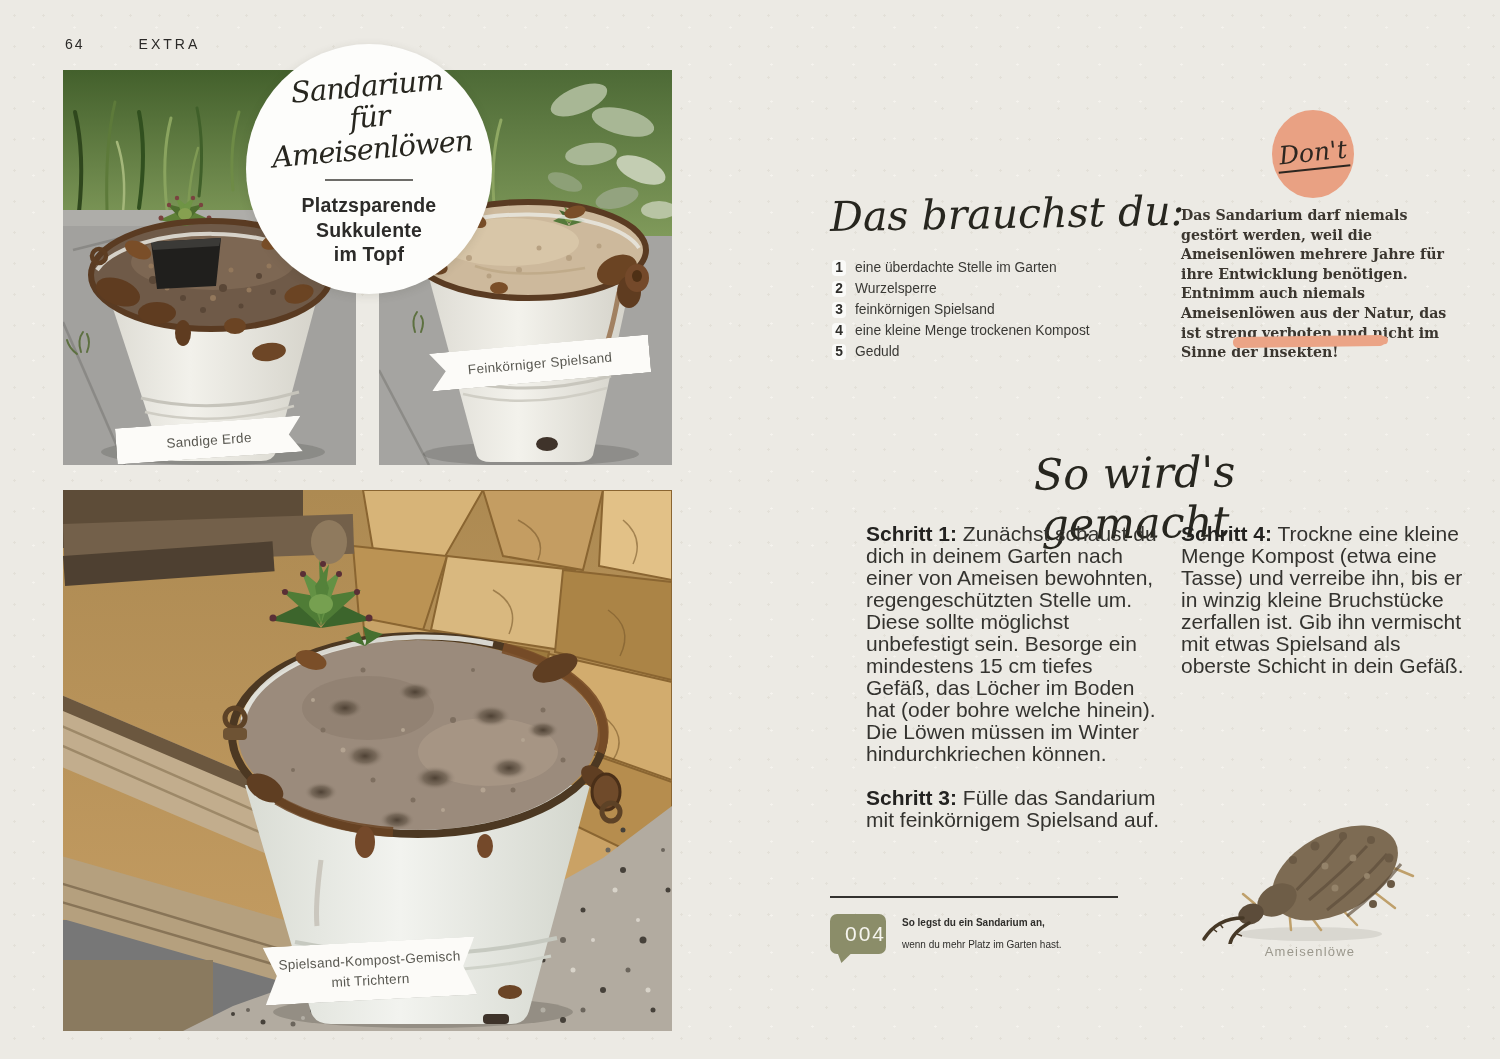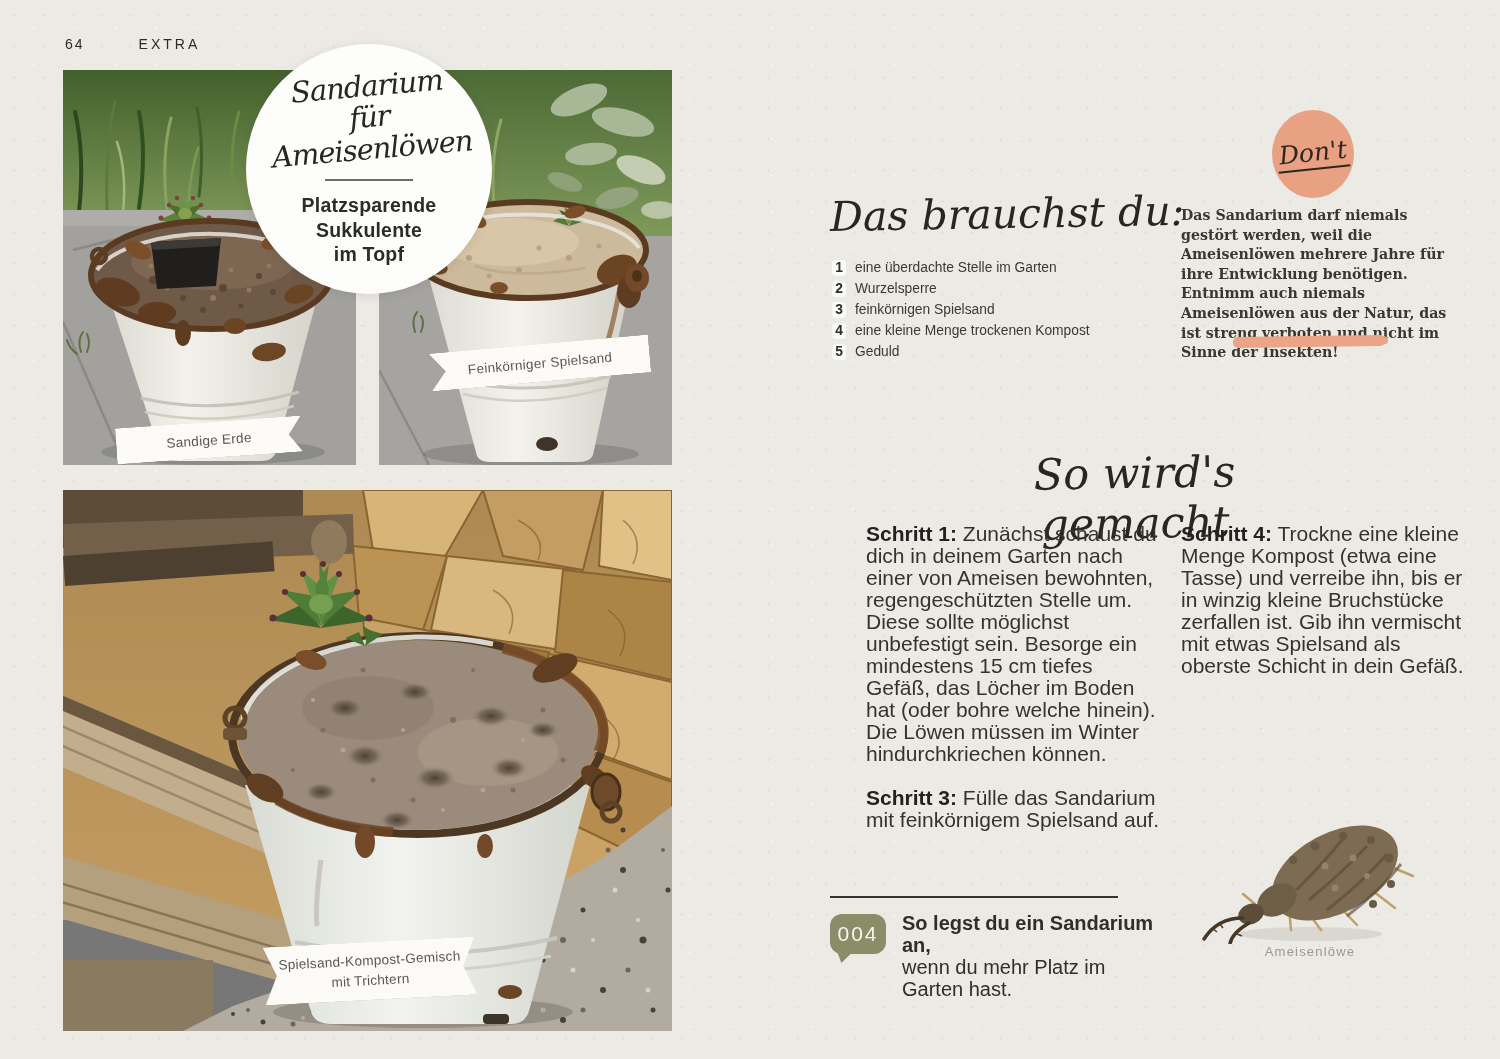--- a/index.html
+++ b/index.html
@@ -55,27 +55,27 @@
       background:#eba486;border-radius:4px;transform:rotate(8deg);}
   
   .how-heading{left:940px;top:448px;width:390px;text-align:center;font-size:43px;transform:rotate(-1deg);}
   .col{font-size:21px;line-height:22px;color:#34332f;margin-left:36px;}
   .col1{left:830px;top:523px;width:296px;}
   .col2{left:1145px;top:523px;width:294px;}
   .col p{margin:0 0 22px 0;}
   .col b{color:#232220;}
   
   .ref-divider{left:830px;top:896px;width:288px;height:2px;background:#33322f;}
-  .ref-badge{left:830px;top:914px;width:56px;height:40px;background:#8b8d69;border-radius:12px;
-      display:flex;align-items:center;justify-content:center;color:#f6f5ef;
+  .ref-badge{left:830px;top:914px;width:56px;height:40px;background:#8b8d69;border-radius:7px;
+      display:flex;align-items:center;justify-content:flex-end;color:#f6f5ef;
       font-size:21px;letter-spacing:2px;}
   .ref-badge:after{content:"";position:absolute;left:6px;bottom:-9px;width:0;height:0;
       border-left:7px solid transparent;border-right:7px solid transparent;
       border-top:10px solid #8b8d69;transform:skewX(-18deg);}
-  .ref-text{left:902px;top:912px;width:260px;font-size:20px;line-height:22px;color:#2f2e2b;}
+  .ref-text{left:902px;top:912px;width:260px;font-size:10px;line-height:22px;color:#2f2e2b;}
   .ref-text .l1{font-weight:bold;}
   
   .antlion{left:1185px;top:818px;width:250px;height:126px;}
   .antlion-caption{left:1185px;top:944px;width:250px;text-align:center;
       font-size:13px;letter-spacing:1.2px;color:#9b988d;}
 </style>
 </head>
 <body>
 
 <div class="abs pagehead">

